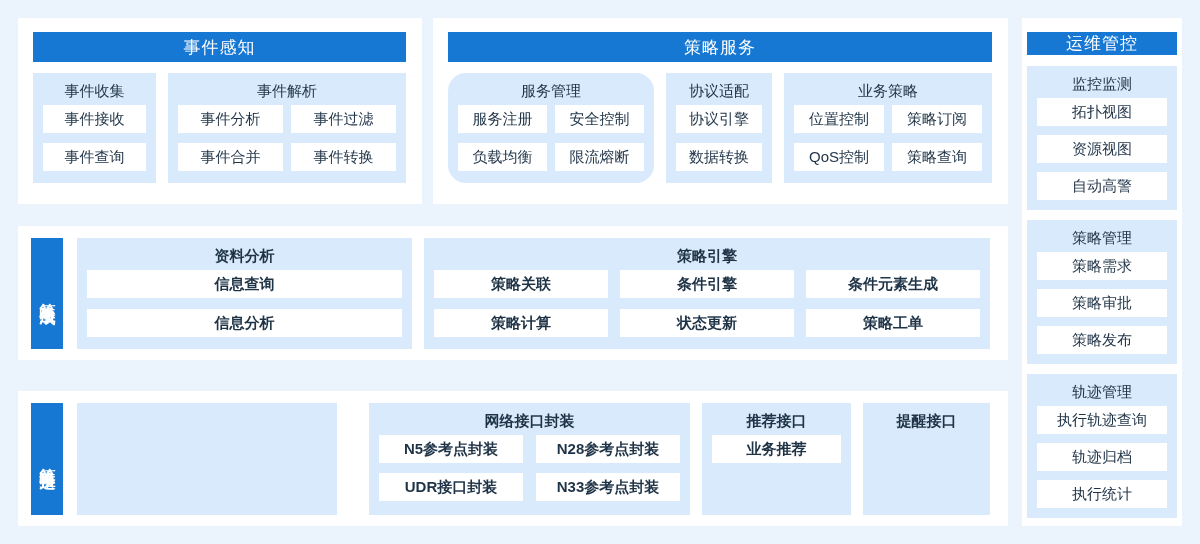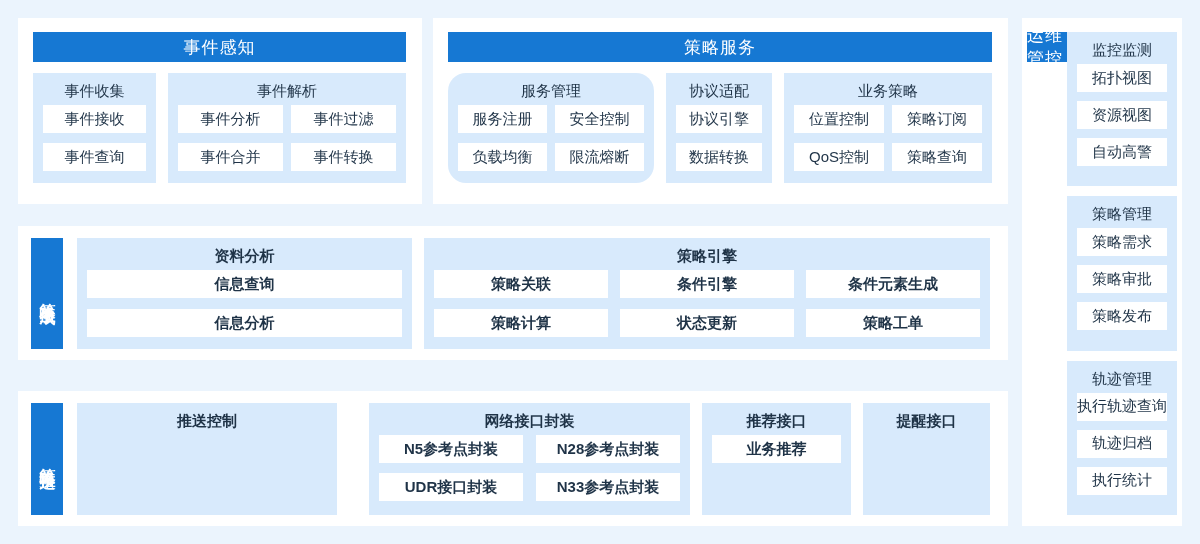--- a/index.html
+++ b/index.html
@@ -41,21 +41,21 @@
   }
   
   .card-h{ display:flex; gap:14px; padding:12px 18px 11px 13px; align-items:stretch;font-weight:bold; }
   .vlabel{
     width:32px; background:#1678d3; color:#ffffff; font-size:16px;
     display:flex; align-items:center; justify-content:center;
     writing-mode:vertical-rl; text-orientation:upright; letter-spacing:2px;
   }
   .hpanels{ flex:1; display:flex; gap:12px; }
   
-  .right-card{ padding:14px 5px 11px; display:flex; flex-direction:row; }
+  .right-card{ padding:14px 5px 11px; display:flex; flex-direction:column; }
   .right-panels{ flex:1; display:flex; flex-direction:column; gap:10px; }
   .right-panels .panel{ flex:1; }
   .right-panels .items{ gap:9px; }
 </style>
 </head>
 <body>
 
 <div class="layout">
   <div class="col-left">
 
@@ -139,21 +139,20 @@
           </div>
         </div>
       </div>
     </div>
 
     <div class="row-bottom">
       <div class="card card-h">
         <div class="vlabel">策略推送</div>
         <div class="hpanels">
           <div class="panel" style="width:260px;">
-            <div class="panel-title">推送控制</div>
           </div>
           <div class="panel" style="width:321px;margin-left:20px;">
             <div class="panel-title">网络接口封装</div>
             <div class="items grid2" style="gap:10px 13px;">
               <div class="item">N5参考点封装</div>
               <div class="item">N28参考点封装</div>
               <div class="item">UDR接口封装</div>
               <div class="item">N33参考点封装</div>
             </div>
           </div>

